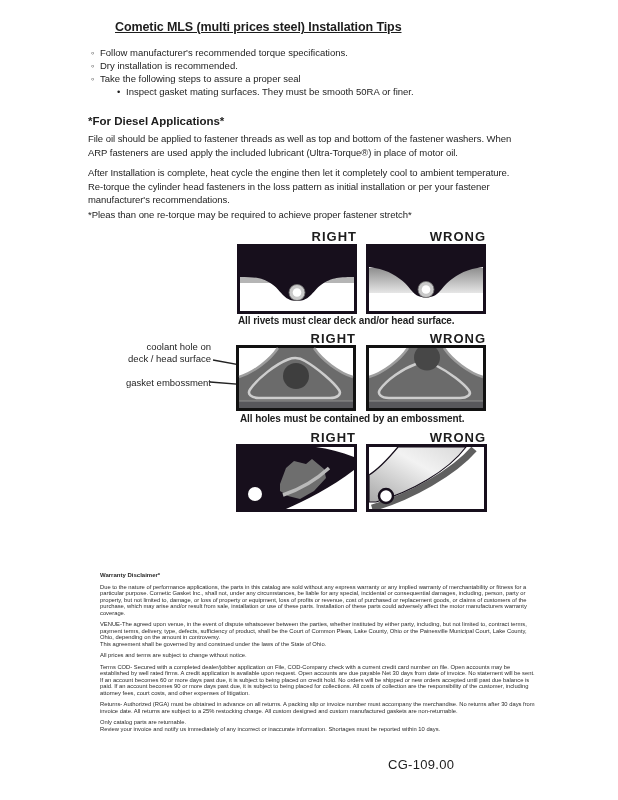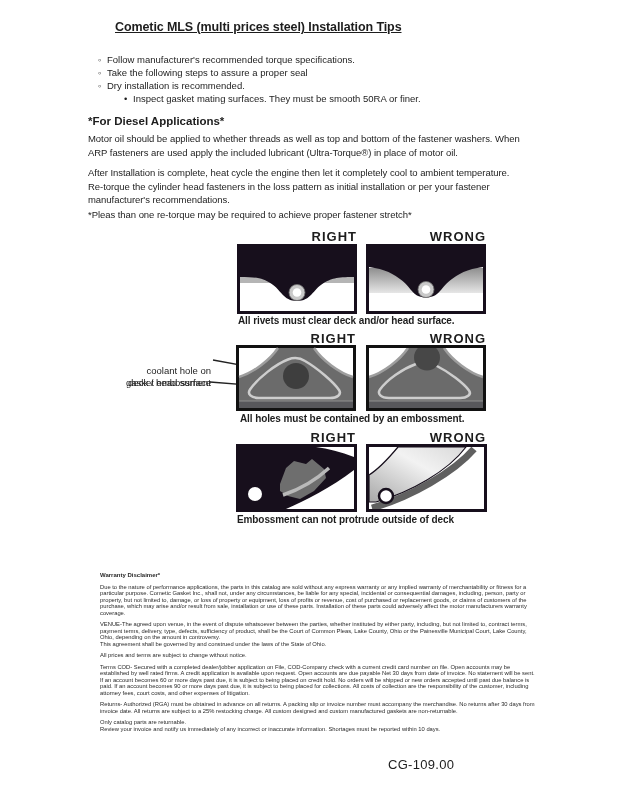--- a/index.html
+++ b/index.html
@@ -6,21 +6,21 @@
   body {
     width:618px; height:800px; background:#ffffff; position:relative;
     font-family:"Liberation Sans", sans-serif; color:#1d1d1d; overflow:hidden;
   }
   .abs { position:absolute; }
   .page-title {
     left:115px; top:20px; font-size:12.5px; font-weight:bold;
     letter-spacing:-0.1px; text-decoration:underline; white-space:nowrap;
   }
   .tips { left:86px; top:41px; width:478px; font-size:9.5px; line-height:13px; }
-  .tips ul { margin:12px; padding:0; list-style:none; }
+  .tips ul { margin:5px; padding:0; list-style:none; }
   .tips li { position:relative; padding-left:9px; white-space:nowrap; }
   .tips li.main::before { content:"◦"; position:absolute; left:0; top:0; font-size:9.5px; }
   .tips li.sub { margin-left:26px; }
   .tips li.sub::before { content:"•"; position:absolute; left:0; top:0; font-size:9.5px; }
   .sec-heading { left:88px; top:115px; font-size:11.5px; font-weight:bold; white-space:nowrap; }
   .para { left:88px; width:432px; font-size:9.5px; line-height:13.5px; letter-spacing:-0.05px; }
   .p1 { top:132px; }
   .p2 { top:166px; }
   .p3 { top:208px; white-space:nowrap; }
   .rw-label { width:120px; text-align:right; font-size:13px; font-weight:bold; letter-spacing:1px; }
@@ -34,28 +34,28 @@
   svg { display:block; }
 </style>
 </head>
 <body>
 
 <div class="abs page-title">Cometic MLS (multi prices steel) Installation Tips</div>
 
 <div class="abs tips">
   <ul>
     <li class="main">Follow manufacturer's recommended torque specifications.</li>
+    <li class="main">Dry installation is recommended.</li>
     <li class="main">Take the following steps to assure a proper seal</li>
-    <li class="main">Dry installation is recommended.</li>
     <li class="sub">Inspect gasket mating surfaces.  They must be smooth 50RA or finer.</li>
   </ul>
 </div>
 
 <div class="abs sec-heading">*For Diesel Applications*</div>
-<div class="abs para p1">Motor oil should be applied to whether threads as well as top and bottom of the fastener washers. When ARP fasteners are used apply the included lubricant (Ultra-Torque®) in place of motor oil.</div>
+<div class="abs para p1">File oil should be applied to fastener threads as well as top and bottom of the fastener washers. When ARP fasteners are used apply the included lubricant (Ultra-Torque®) in place of motor oil.</div>
 <div class="abs para p2">After Installation is complete, heat cycle the engine then let it completely cool to ambient temperature. Re-torque the cylinder head fasteners in the loss pattern as initial installation or per your fastener manufacturer's recommendations.</div>
 <div class="abs para p3">*Pleas than one re-torque may be required to achieve proper fastener stretch*</div>
 
 <div class="abs rw-label" style="left:237px; top:229px;">RIGHT</div>
 <div class="abs rw-label" style="left:366px; top:229px;">WRONG</div>
 
 <svg class="abs" style="left:237px; top:244px;" width="120" height="70" viewBox="0 0 120 70">
   <rect x="1.5" y="1.5" width="117" height="67" fill="#ffffff" stroke="#170f1c" stroke-width="3"></rect>
   <rect x="3" y="31" width="114" height="8" fill="#b5b5b5"></rect>
   <path d="M3,3 H117 V33 C99,33 94,34.5 86,39.5 C76,45.5 74,57 60,57 C46,57 44,45.5 34,39.5 C26,34.5 21,33 3,33 Z" fill="#170f1c"></path>
@@ -76,21 +76,21 @@
   <path d="M3,3 H117 V23 C101,25 92,30 84,36.5 C74,44.5 73,53.5 60,53.5 C47,53.5 46,44.5 36,36.5 C28,30 19,25 3,23 Z" fill="#170f1c"></path>
   <circle cx="60" cy="45.5" r="8" fill="#c9c9c9" stroke="#6f6f6f" stroke-width="0.8"></circle>
   <circle cx="60" cy="45.5" r="4.3" fill="#ffffff"></circle>
 </svg>
 
 <div class="abs caption" style="left:238px; top:315px;">All rivets must clear deck and/or head surface.</div>
 
 <div class="abs rw-label" style="left:236px; top:331px;">RIGHT</div>
 <div class="abs rw-label" style="left:366px; top:331px;">WRONG</div>
 
-<div class="abs callout" style="left:100px; top:341px; width:111px;margin-top:24px;">
+<div class="abs callout" style="left:100px; top:341px; width:111px;">
   <div>coolant hole on</div>
   <div>deck / head surface</div>
 </div>
 <div class="abs callout" style="left:100px; top:377px; width:111px;">gasket embossment</div>
 
 <svg class="abs" style="left:203px; top:350px;" width="100" height="42" viewBox="0 0 100 42">
   <line x1="10" y1="10" x2="92" y2="25" stroke="#222222" stroke-width="1.3"></line>
   <line x1="7" y1="32" x2="59" y2="36" stroke="#222222" stroke-width="1.3"></line>
 </svg>
 
@@ -143,21 +143,20 @@
     </linearGradient>
   </defs>
   <rect x="1.5" y="1.5" width="118" height="65" fill="#ffffff" stroke="#170f1c" stroke-width="3"></rect>
   <path d="M6,64 C45,53 88,28 108,5" stroke="#606060" stroke-width="7" fill="none"></path>
   <path d="M32,3 C22,15 11,26 3,31 V58 L10,58 C45,48 82,27 100,3 Z" fill="url(#gp3)" stroke="#170f1c" stroke-width="1.2"></path>
   <circle cx="20" cy="52" r="7" fill="#ffffff" stroke="#170f1c" stroke-width="2.5"></circle>
   <rect x="1.5" y="1.5" width="118" height="65" fill="none" stroke="#170f1c" stroke-width="3"></rect>
 </svg>
 
 <div class="abs caption" style="left:237px; top:514px;">
-  <div>Embossment can not protrude outside of deck</div>
 </div>
 
 <div class="abs legal">
   <h4>Warranty Disclaimer*</h4>
   <p>Due to the nature of performance applications, the parts in this catalog are sold without any express warranty or any implied warranty of merchantability or fitness for a particular purpose.  Cometic Gasket Inc., shall not, under any circumstances, be liable for any special, incidental or consequential damages, including, person, party or property, but not limited to, damage, or loss of property or equipment, loss of profits or revenue, cost of purchased or replacement goods, or claims of customers of the purchase, which may arise and/or result from sale, installation or use of these parts.  Installation of these parts could adversely affect the motor manufacturers warranty coverage.</p>
   <p class="tight">VENUE-The agreed upon venue, in the event of dispute whatsoever between the parties, whether instituted by either party, including, but not limited to, contract terms, payment terms, delivery, type, defects, sufficiency of product, shall be the Court of Common Pleas, Lake County, Ohio or the Painesville Municipal Court, Lake County, Ohio, depending on the amount in controversy.</p>
   <p>This agreement shall be governed by and construed under the laws of the State of Ohio.</p>
   <p>All prices and terms are subject to change without notice.</p>
   <p>Terms COD- Secured with a completed dealer/jobber application on File, COD-Company check with a current credit card number on file.  Open accounts may be established by well rated firms.  A credit application is available upon request.  Open accounts are due payable Net 30 days from date of invoice.  No statement will be sent.  If an account becomes 60 or more days past due, it is subject to being placed on credit hold.  No orders will be shipped or new orders accepted until past due balance is paid.  If an account becomes 90 or more days past due, it is subject to being placed for collections.  All costs of collection are the responsibility of the customer, including attorney fees, court costs, and other expenses of litigation.</p>
   <p>Returns- Authorized (RGA) must be obtained in advance on all returns.  A packing slip or invoice number must accompany the merchandise.  No returns after 30 days from invoice date.  All returns are subject to a 25% restocking charge.  All custom designed and custom manufactured gaskets are non-returnable.</p>

